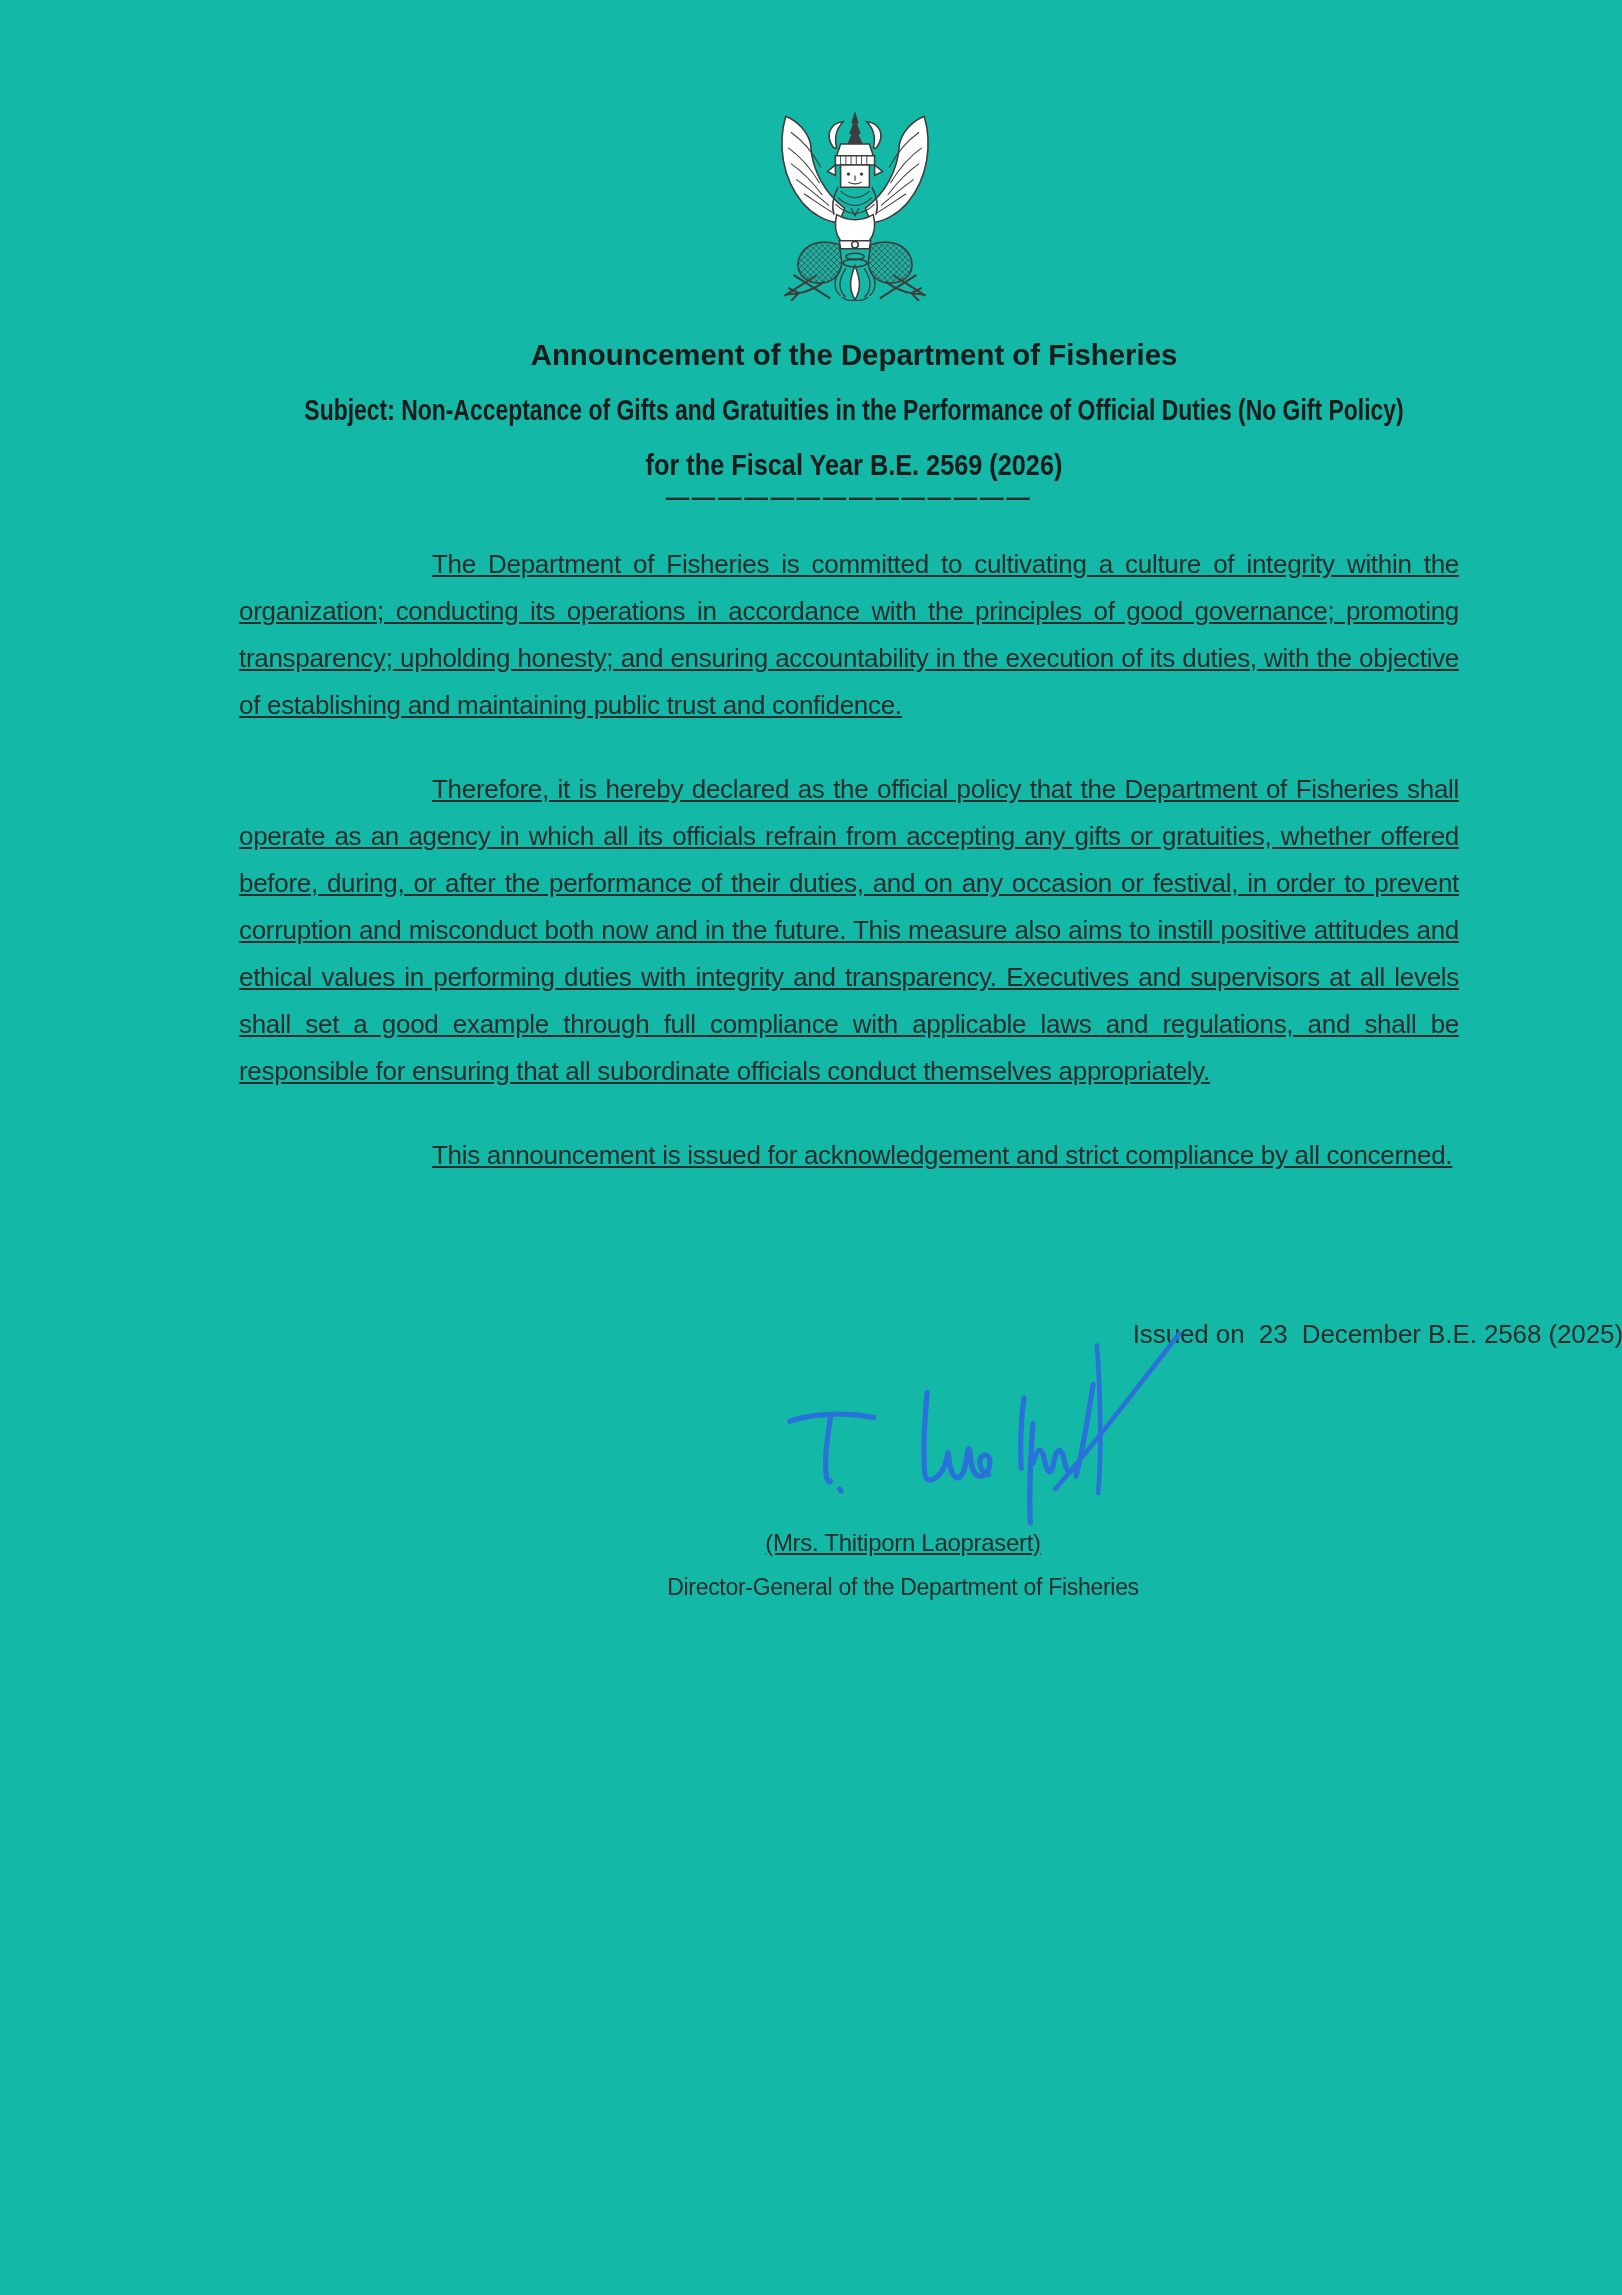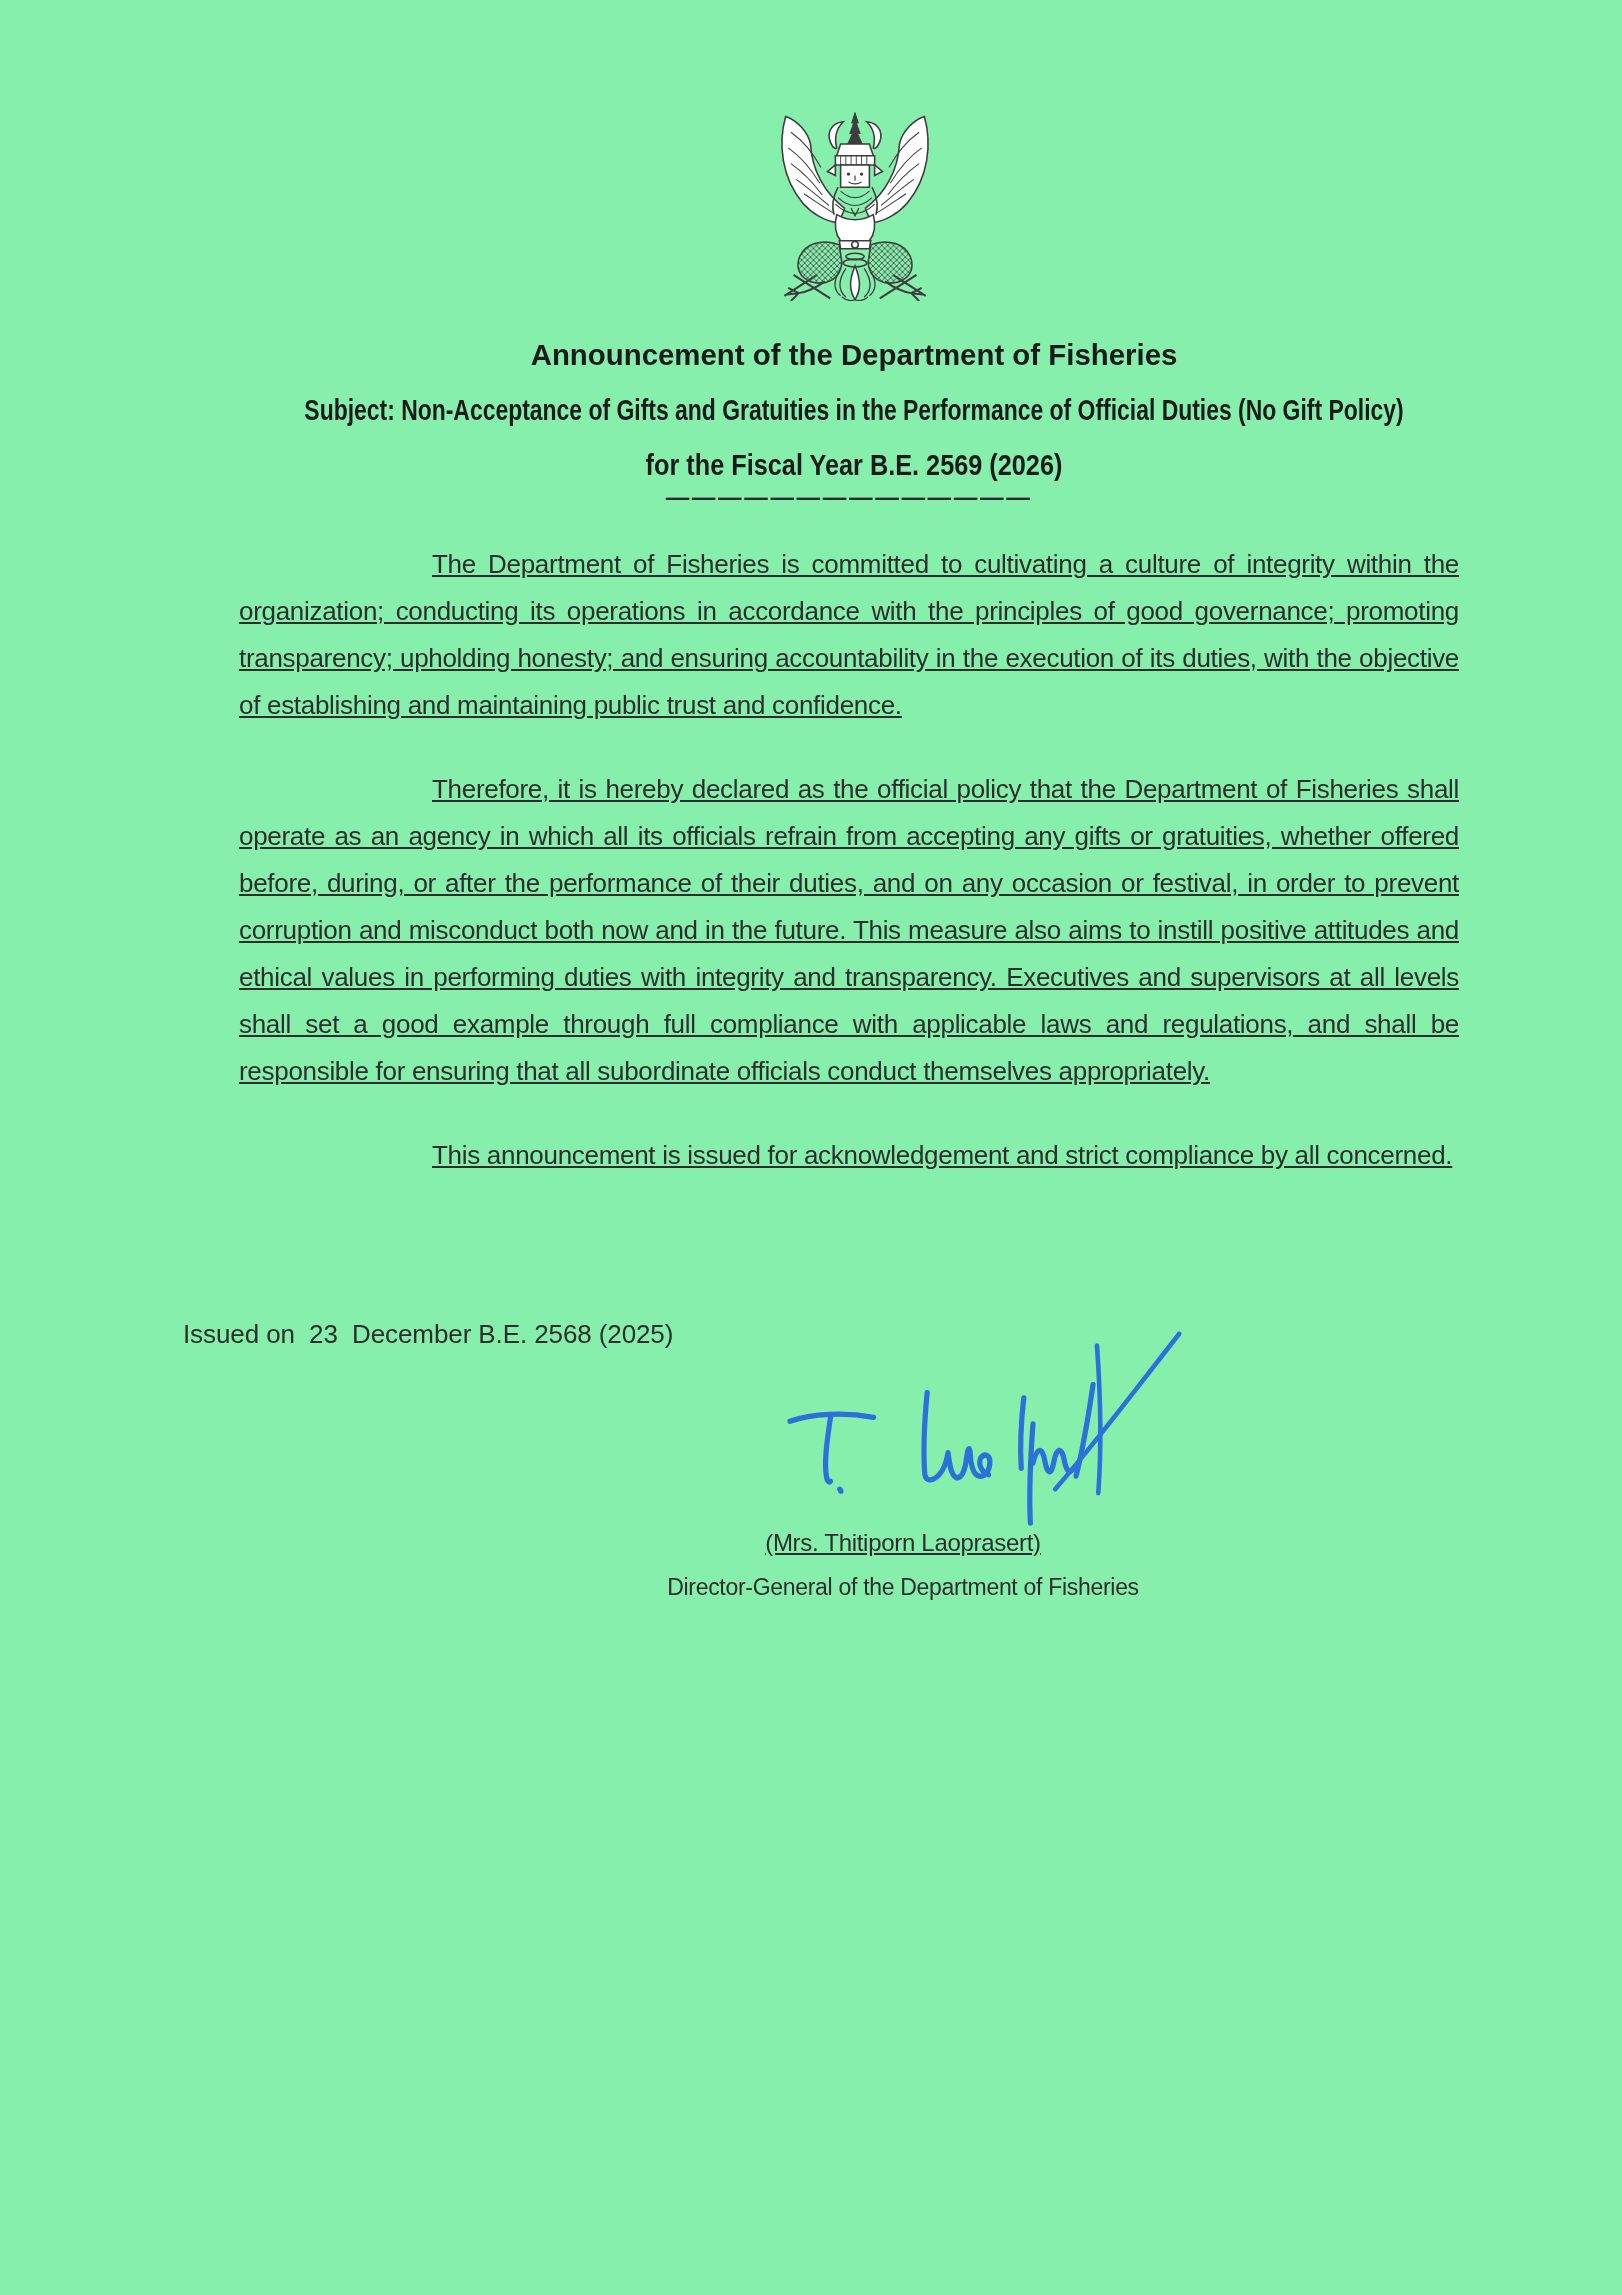--- a/index.html
+++ b/index.html
@@ -1,38 +1,38 @@
 <!DOCTYPE html>
 <html style="font-size:10.5px"><head>
 <meta charset="utf-8">
 <style>
   html, body { margin:0; padding:0; background:#ffffff; }
   .page {
-    position:relative; width:1623px; height:2295px; background:#86efac;
+    position:relative; width:1623px; height:2295px; background:#14b8a6;
     font-family:"Liberation Sans", sans-serif; color:#2a2a2a; overflow:hidden;
   }
   .emblem { position:absolute; left:775px; top:110px; width:160px; height:191px; }
   .title-line {
     position:absolute; white-space:nowrap; font-weight:700; color:#1b1b1b;
   }
   .title1 { left:854px; top:338px; font-size:29.4px; transform:translateX(-50%); }
   .subject { left:854px; top:393px; font-size:29.4px; transform:translateX(-50%) scaleX(0.78); transform-origin:center top; }
   .fiscal  { left:854px; top:448px; font-size:29.4px; transform:translateX(-50%) scaleX(0.86); transform-origin:center top; }
   .divider {
     position:absolute; left:239px; top:484px; width:1220px; text-align:center;
     font-size:23.6px; font-weight:700; letter-spacing:2.6px; color:#2b2b2b; white-space:nowrap;
   }
   .body {
     position:absolute; left:239px; top:541px; width:1220px;
     font-size:26px; line-height:47px; letter-spacing:-0.3px;
     text-align:justify; color:#2d2d2d;text-decoration:underline;
   }
   .body p { margin:0 0 37px 0; text-indent:193px; }
   .issued {
-    position:absolute; left:183px; top:1319px; width:1440px; text-align:left;
+    position:absolute; left:183px; top:1319px; width:1440px; text-align:right;
     font-size:26px; color:#2d2d2d; white-space:pre; letter-spacing:-0.1px;
   }
   .signature { position:absolute; left:753px; top:1322px; width:445px; height:209px; z-index:3; }
   .signer-name {
     position:absolute; left:183px; top:1529px; width:1440px; text-align:center;
     font-size:24px; color:#2d2d2d; letter-spacing:-0.3px;text-decoration:underline;
   }
   .signer-title {
     position:absolute; left:183px; top:1574px; width:1440px; text-align:center;
     font-size:23px; color:#2d2d2d; letter-spacing:-0.3px;

